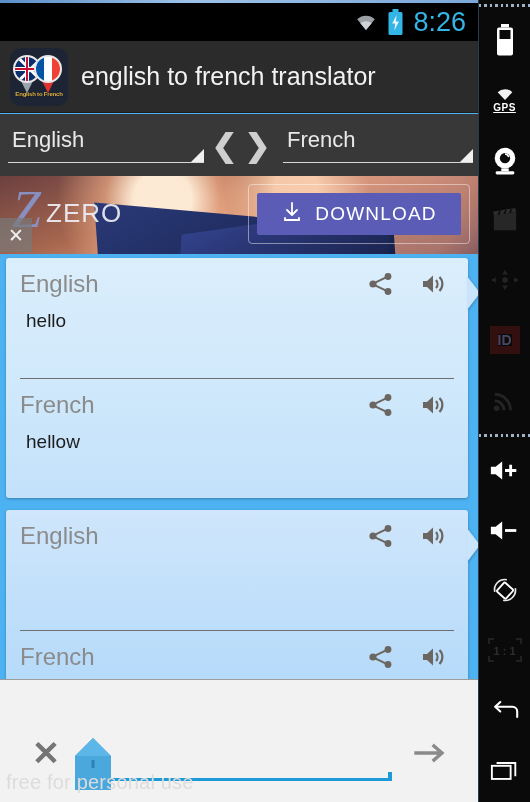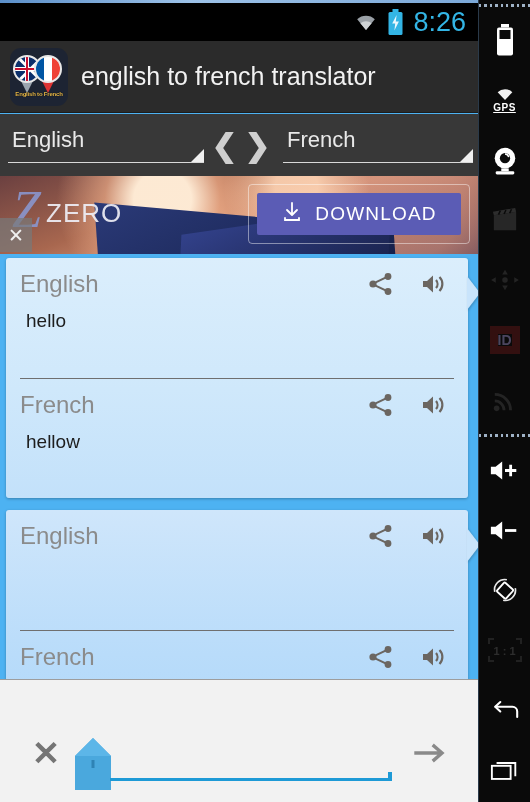--- a/index.html
+++ b/index.html
@@ -364,20 +364,21 @@
           </svg>
         </div>
         <div class="pbar"></div>
         <div class="pbar-cap"></div>
         <div class="arrow-btn">
           <svg viewBox="0 0 34 26" width="34" height="26">
             <path d="M2 13 H27 M20 6 L28 13 L20 20" stroke="#8a8a8a" stroke-width="3.4" fill="none" stroke-linecap="square"></path>
           </svg>
         </div>
       </div>
+      <div class="watermark">free for personal use</div>
     </div>
   </div>
 
   <div class="sidebar">
     <div class="dots">
       <i></i>
         <i></i>
         <i></i>
         <i></i>
         <i></i>

